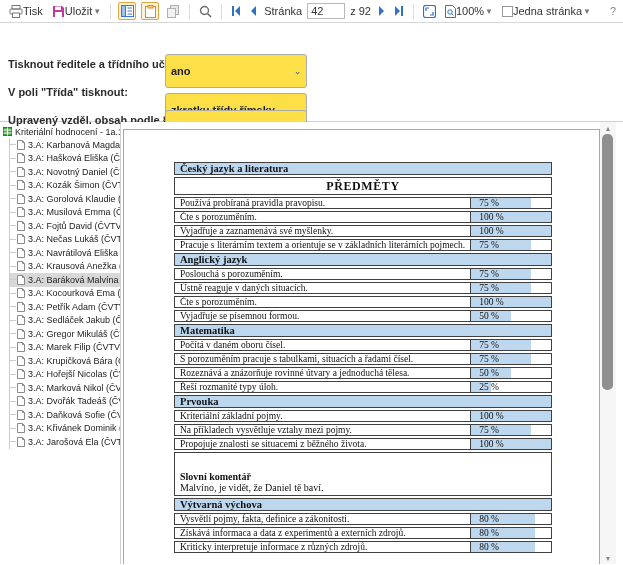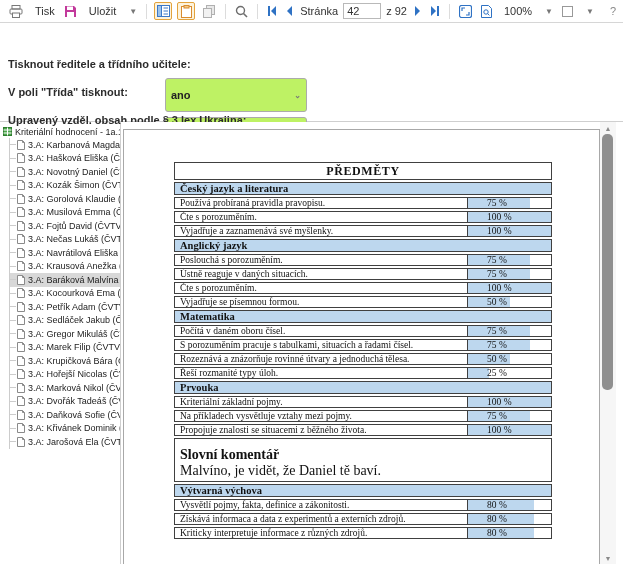--- a/index.html
+++ b/index.html
@@ -2,37 +2,37 @@
 <html><head>
 <meta charset="utf-8">
 <style>
   * { box-sizing: border-box; margin: 0; padding: 0; }
   html,body { width:623px; height:565px; overflow:hidden; background:#fff;
     font-family:"Liberation Sans", sans-serif; color:#333; }
 
   
   .toolbar { height:23px; display:flex; align-items:center; gap:5px;
     padding:0 7px; border-bottom:1px solid #d6d6d6; font-size:11px; }
-  .tb-btn { display:flex; align-items:center; gap:12px; cursor:default; padding:1px 2px; }
+  .tb-btn { display:flex; align-items:center; gap:0; cursor:default; padding:1px 2px; }
   .tb-sep { width:1px; height:15px; background:#dcdcdc; margin:0 2px; }
   .tb-toggle { width:18px; height:18px; display:flex; align-items:center;
     justify-content:center; border:1px solid transparent; border-radius:2px; }
   .tb-toggle.active { background:#fdf3dc; border-color:#e3a33d; }
   .chev { font-size:8px; color:#777; margin-left:1px; }
   .page-input { width:38px; height:16px; border:1px solid #b9b9b9; font-size:11px;
     padding:0 3px; color:#333; }
   .tb-help { margin-left:auto; color:#888; font-size:11px; }
   .cbx { width:11px; height:11px; border:1px solid #999; background:#fff; }
 
   
   .form-panel { height:99px; border-bottom:1px solid #cfcfcf; position:relative; font-size:11px; }
   .f-label { position:absolute; left:8px; font-weight:700; color:#2b2b2b; line-height:21px; }
   .f-select { position:absolute; left:165px; width:142px; height:21px;
-    border:1px solid #ababab; border-radius:3px; background:#bef264;
-    display:flex; align-items:center; padding:16px 5px; font-weight:700; color:#222;margin-top:24px; }
+    border:1px solid #ababab; border-radius:3px; background:#fde047;
+    display:flex; align-items:center; padding:16px 5px; font-weight:700; color:#222; }
   .f-select .chev { margin-left:auto; }
   .btn { position:absolute; top:100px; height:16px; font-size:10px; line-height:15px;
     text-align:center; border-radius:2px; }
   .btn-reset { left:202px; width:47px; background:#e4e4e4; color:#555; }
   .btn-submit { left:256px; width:51px; background:#1e5296; color:#fff; }
 
   
   .main { display:flex; height:442px; }
   .sidebar { width:121px; border-right:1px solid #cfcfcf; overflow:hidden;
     padding:3px 0 0 3px; font-size:9px; color:#222; }
@@ -49,22 +49,22 @@
   .doc-table { position:absolute; left:50px; top:30px; width:378px;
     border-collapse:separate; border-spacing:0 2px;
     font-family:"Liberation Serif", serif; color:#111; }
   .doc-table td { border:1px solid #404040; overflow:hidden; }
   td.t-title { text-align:center; font-weight:700; font-size:12px; letter-spacing:.6px;
     height:18px; border-width:1px; }
   td.t-sec { background:#BDD7EE; font-weight:700; font-size:10.5px; height:13px; padding:0 5px; }
   td.t-text { font-size:9.5px; height:10px; padding:0 5px; white-space:nowrap; border-right:0;margin-top:32px; }
   td.t-pct { width:85px; position:relative; font-size:9.5px; height:10px; }
   .pct-fill { position:absolute; left:0; top:0; bottom:0; background:#BDD7EE; }
-  .pct-label { position:relative; padding-left:19px; }
-  td.t-comment { font-size:14px; padding:8px 5px 2px; height:22px; }
+  .pct-label { position:relative; padding-left:8px; }
+  td.t-comment { font-size:10px; padding:18px 5px 2px; height:22px; }
   .comment-title { font-weight:700; }
 
   .vscroll { width:16px; position:relative; background:#f6f6f6; }
   .vs-arrow { position:absolute; left:0; width:16px; height:12px; display:flex;
     align-items:center; justify-content:center; color:#8a8a8a; font-size:7px; }
   .vs-up { top:0; } .vs-down { bottom:0; }
   .vs-thumb { position:absolute; left:2px; width:11px; top:12px; height:256px;
     background:#8f8f8f; border-radius:5px; }
   .right-gutter { width:7px; background:#fff; }
 
@@ -182,20 +182,21 @@
           <path d="M0.5 0.5 h7 l3 3 v9 h-10 z" fill="#fff" stroke="#2f72c4"></path>
           <circle cx="5" cy="7" r="2.2" fill="none" stroke="#2f72c4"></circle>
           <line x1="6.6" y1="8.6" x2="8.4" y2="10.4" stroke="#2f72c4"></line>
         </svg>
     </span>
     <span>100%</span>
     <span class="chev">▼</span>
   </div>
   <div class="tb-btn">
     <span class="cbx"></span>
+    <span>Jedna stránka</span>
     <span class="chev">▼</span>
   </div>
   <span class="tb-help">?</span>
 </div>
 
 <div class="form-panel">
   <span class="f-label" style="top:31px">Tisknout ředitele a třídního učitele:</span>
   <div class="f-select" style="top:31px">
     <span>ano</span>
     <span class="chev">⌄</span>
@@ -436,36 +437,40 @@
           <span>3.A: Jarošová Ela (ČVTV:</span>
         </div>
       </div>
   </div>
 
   <div class="preview">
     <div class="page">
       <table class="doc-table">
         <tbody id="doc-body">
           <tr>
+              <td class="t-sec" colspan="2">Český jazyk a literatura</td>
+            </tr>
+        <tr>
               <td class="t-title" colspan="2">PŘEDMĚTY</td>
-            </tr>
-        <tr>
-              <td class="t-sec" colspan="2">Český jazyk a literatura</td>
             </tr>
             <tr>
               <td class="t-text">Používá probíraná pravidla pravopisu.</td>
               <td class="t-pct"><div class="pct-fill" style="width: 75%; background: rgb(189, 215, 238);"></div><span class="pct-label">75 %</span></td>
             </tr>
             <tr>
               <td class="t-text">Čte s porozuměním.</td>
               <td class="t-pct"><div class="pct-fill" style="width: 100%; background: rgb(189, 215, 238);"></div><span class="pct-label">100 %</span></td>
             </tr>
             <tr>
               <td class="t-text">Vyjadřuje a zaznamenává své myšlenky.</td>
               <td class="t-pct"><div class="pct-fill" style="width: 100%; background: rgb(189, 215, 238);"></div><span class="pct-label">100 %</span></td>
+            </tr>
+            <tr>
+              <td class="t-text">Pracuje s literárním textem a orientuje se v základních literárních pojmech.</td>
+              <td class="t-pct"><div class="pct-fill" style="width: 75%; background: rgb(189, 215, 238);"></div><span class="pct-label">75 %</span></td>
             </tr>
             <tr>
               <td class="t-sec" colspan="2">Anglický jazyk</td>
             </tr>
             <tr>
               <td class="t-text">Poslouchá s porozuměním.</td>
               <td class="t-pct"><div class="pct-fill" style="width: 75%; background: rgb(189, 215, 238);"></div><span class="pct-label">75 %</span></td>
             </tr>
             <tr>
               <td class="t-text">Ústně reaguje v daných situacích.</td>

